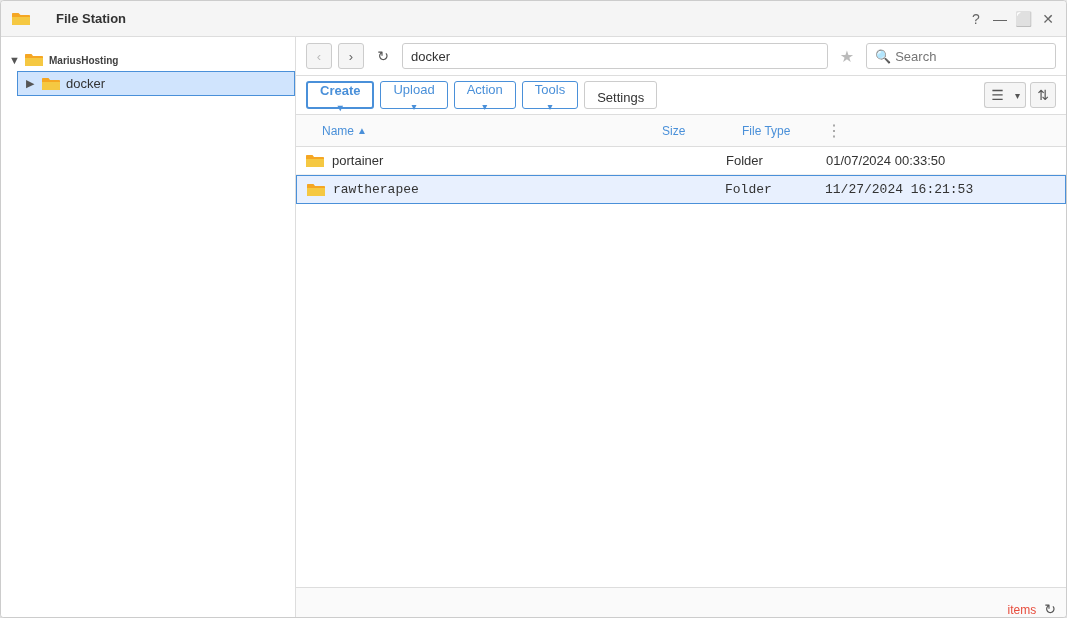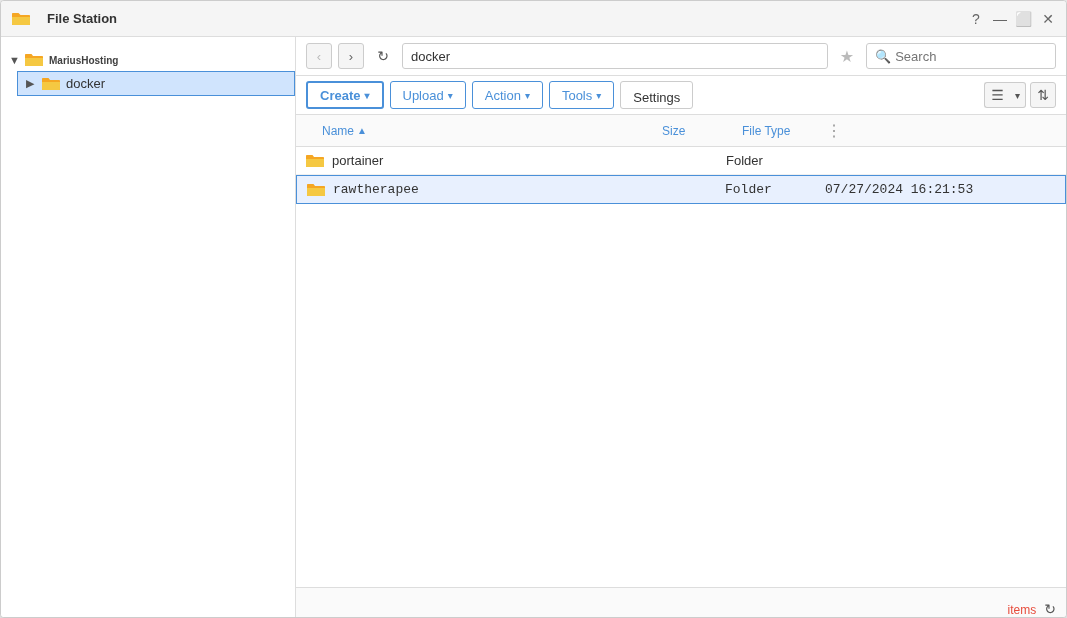--- a/index.html
+++ b/index.html
@@ -30,21 +30,21 @@
       border-bottom: 1px solid #ddd;
       display: flex;
       align-items: center;
       padding: 0 10px;
       justify-content: space-between;
       flex-shrink: 0;
     }
     .titlebar-left {
       display: flex;
       align-items: center;
-      gap: 16px;
+      gap: 25px;
     }
     .app-icon {
       width: 20px;
       height: 20px;
     }
     .titlebar-title {
       font-size: 13px;
       font-weight: bold;
       color: #333;
     }
@@ -219,20 +219,21 @@
       padding: 0 12px;
       border: 1px solid #4a90d9;
       border-radius: 3px;
       background: #fff;
       color: #4a90d9;
       font-size: 13px;
       cursor: pointer;
       display: flex;
       align-items: center;
       gap: 4px;
+      flex-direction: column;
     }
     .action-btn.active {
       border: 2px solid #4a90d9;
       font-weight: bold;
     }
     .action-btn .dropdown-arrow {
       font-size: 10px;
       color: #4a90d9;
     }
     .settings-btn {
@@ -485,34 +486,35 @@
         <div class="file-row">
           <div class="file-name-cell">
             <svg class="folder-svg folder-icon" width="18" height="14" viewBox="0 0 18 14">
               <path d="M0 2C0 1.4 0.4 1 1 1H6.5L8 3H17C17.6 3 18 3.4 18 4V12C18 12.6 17.6 13 17 13H1C0.4 13 0 12.6 0 12V2Z" fill="#F5A623"></path>
               <path d="M0 5H18V12C18 12.6 17.6 13 17 13H1C0.4 13 0 12.6 0 12V5Z" fill="#F5C842"></path>
             </svg>
             <span class="file-name-text">portainer</span>
           </div>
           <div class="file-size"></div>
           <div class="file-type">Folder</div>
+          <div class="file-date">01/07/2024 00:33:50</div>
           <div></div>
         </div>
 
         <div class="file-row selected">
           <div class="file-name-cell">
             <svg class="folder-svg folder-icon" width="18" height="14" viewBox="0 0 18 14">
               <path d="M0 2C0 1.4 0.4 1 1 1H6.5L8 3H17C17.6 3 18 3.4 18 4V12C18 12.6 17.6 13 17 13H1C0.4 13 0 12.6 0 12V2Z" fill="#F5A623"></path>
               <path d="M0 5H18V12C18 12.6 17.6 13 17 13H1C0.4 13 0 12.6 0 12V5Z" fill="#F5C842"></path>
             </svg>
             <span class="file-name-text">rawtherapee</span>
           </div>
           <div class="file-size"></div>
           <div class="file-type">Folder</div>
-          <div class="file-date">07/27/2024 16:21:53</div>
+          <div class="file-date">11/27/2024 16:21:53</div>
           <div></div>
         </div>
       </div>
 
       <div class="statusbar">
         <span class="status-text">items</span>
         <button class="refresh-small">↻</button>
       </div>
     </div>
   </div>

